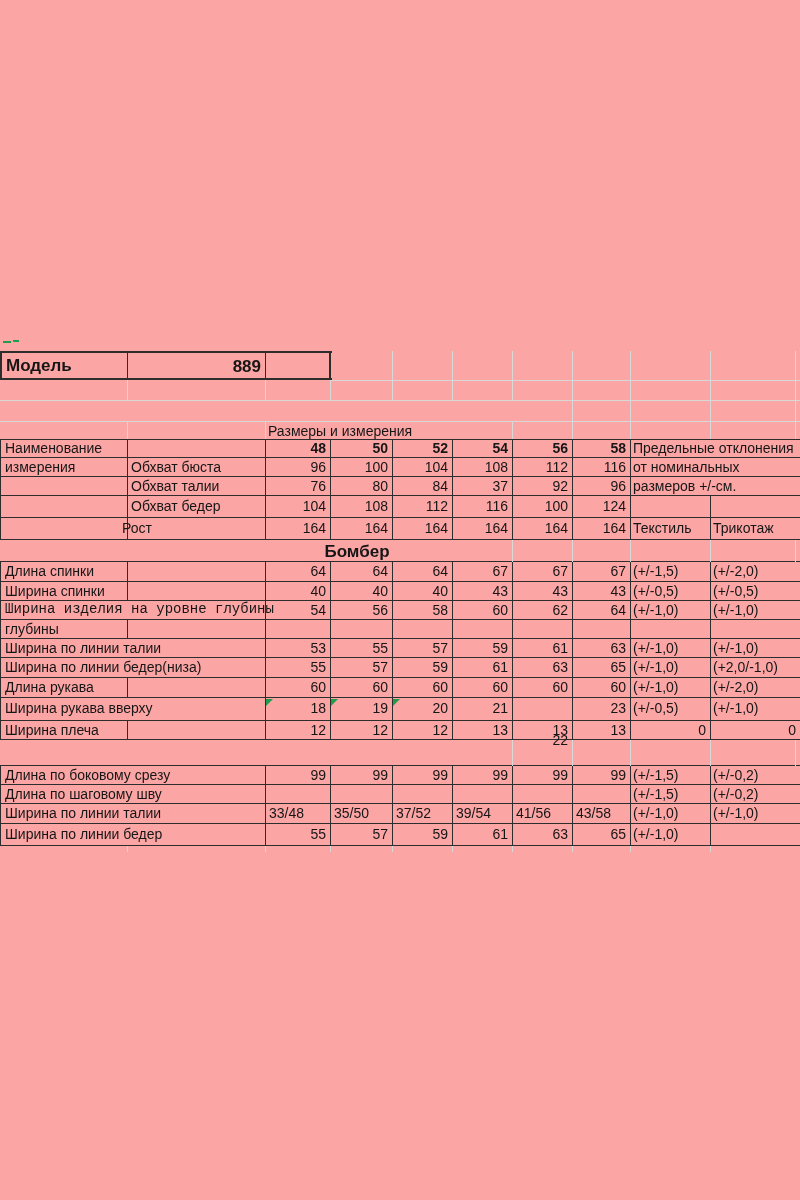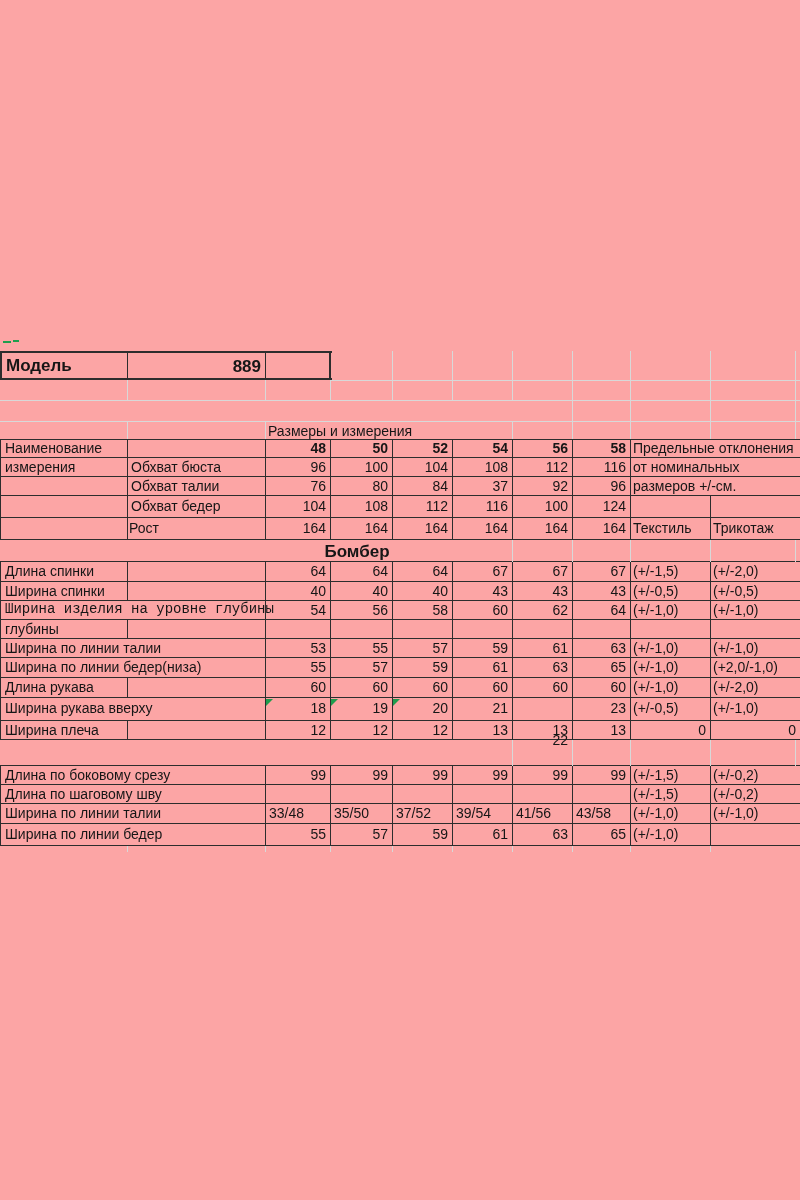--- a/index.html
+++ b/index.html
@@ -150,21 +150,21 @@
       <div class="t r" style="left:512px;top:477px;height:18px;line-height:18px;width:56px;">92</div>
       <div class="t r" style="left:572px;top:477px;height:18px;line-height:18px;width:54px;">96</div>
       <div class="t" style="left:633px;top:477px;height:18px;line-height:18px;">размеров +/-см.</div>
       <div class="t" style="left:131px;top:496px;height:21px;line-height:21px;">Обхват бедер</div>
       <div class="t r" style="left:265px;top:496px;height:21px;line-height:21px;width:61px;">104</div>
       <div class="t r" style="left:330px;top:496px;height:21px;line-height:21px;width:58px;">108</div>
       <div class="t r" style="left:392px;top:496px;height:21px;line-height:21px;width:56px;">112</div>
       <div class="t r" style="left:452px;top:496px;height:21px;line-height:21px;width:56px;">116</div>
       <div class="t r" style="left:512px;top:496px;height:21px;line-height:21px;width:56px;">100</div>
       <div class="t r" style="left:572px;top:496px;height:21px;line-height:21px;width:54px;">124</div>
-      <div class="t" style="left:129px;top:518px;height:21px;line-height:21px;text-align:center;">Рост</div>
+      <div class="t" style="left:122px;top:518px;height:21px;line-height:21px;text-align:center;">Рост</div>
       <div class="t r" style="left:265px;top:518px;height:21px;line-height:21px;width:61px;">164</div>
       <div class="t r" style="left:330px;top:518px;height:21px;line-height:21px;width:58px;">164</div>
       <div class="t r" style="left:392px;top:518px;height:21px;line-height:21px;width:56px;">164</div>
       <div class="t r" style="left:452px;top:518px;height:21px;line-height:21px;width:56px;">164</div>
       <div class="t r" style="left:512px;top:518px;height:21px;line-height:21px;width:56px;">164</div>
       <div class="t r" style="left:572px;top:518px;height:21px;line-height:21px;width:54px;">164</div>
       <div class="t" style="left:633px;top:518px;height:21px;line-height:21px;">Текстиль</div>
       <div class="t" style="left:713px;top:518px;height:21px;line-height:21px;">Трикотаж</div>
       <div class="t" style="left:5px;top:562px;height:19px;line-height:19px;">Длина спинки</div>
       <div class="t r" style="left:265px;top:562px;height:19px;line-height:19px;width:61px;">64</div>

